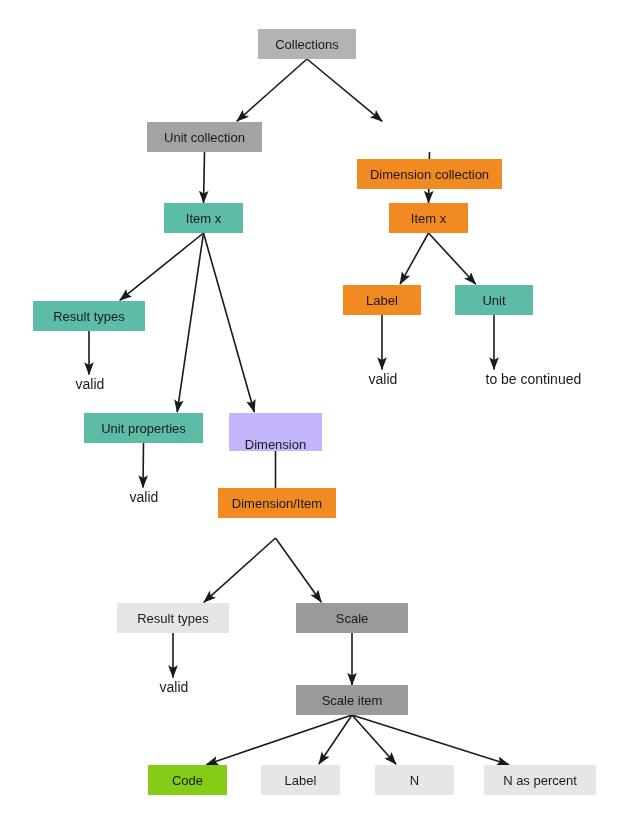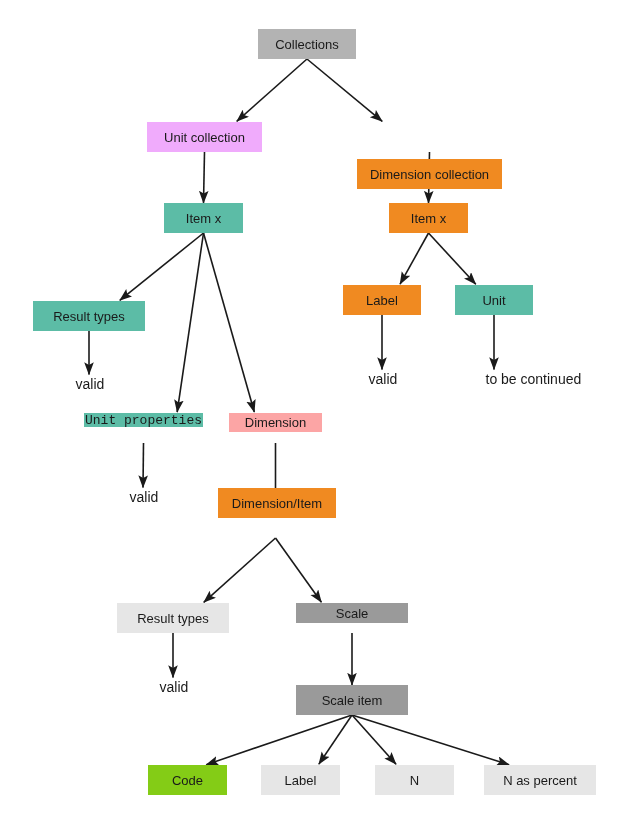--- a/index.html
+++ b/index.html
@@ -79,54 +79,54 @@
         <line x1="352" y1="715" x2="206.22154936293833" y2="764.6774410076885" stroke="#1a1a1a" stroke-width="1.6" marker-end="url(#arrowhead)"></line>
         <line x1="352" y1="715" x2="318.834188050543" y2="764.1709591541245" stroke="#1a1a1a" stroke-width="1.6" marker-end="url(#arrowhead)"></line>
         <line x1="352" y1="715" x2="396.0583031857336" y2="764.2546709734305" stroke="#1a1a1a" stroke-width="1.6" marker-end="url(#arrowhead)"></line>
         <line x1="352" y1="715" x2="509.04659990306817" y2="764.6982911085659" stroke="#1a1a1a" stroke-width="1.6" marker-end="url(#arrowhead)"></line>
       </g>
   </svg>
   <div id="node-layer">
       <div class="node" style="left: 258px; top: 29px; width: 98px; height: 30px; background: rgb(179, 179, 179);">
         <span>Collections</span>
       </div>
-      <div class="node" style="left: 147px; top: 122px; width: 115px; height: 30px; background: #f0abfc;">
+      <div class="node" style="left: 147px; top: 122px; width: 115px; height: 30px; background: #a3a3a3;">
         <span>Unit collection</span>
       </div>
       <div class="node" style="left: 357px; top: 122px; width: 145px; height: 30px; background: rgb(240, 138, 33); margin-top: 37px;">
         <span>Dimension collection</span>
       </div>
       <div class="node" style="left: 164px; top: 203px; width: 79px; height: 30px; background: rgb(92, 188, 166);">
         <span>Item x</span>
       </div>
       <div class="node" style="left: 389px; top: 203px; width: 79px; height: 30px; background: rgb(240, 138, 33);">
         <span>Item x</span>
       </div>
       <div class="node" style="left: 33px; top: 301px; width: 112px; height: 30px; background: rgb(92, 188, 166);">
         <span>Result types</span>
       </div>
       <div class="node" style="left: 343px; top: 285px; width: 78px; height: 30px; background: rgb(240, 138, 33);">
         <span>Label</span>
       </div>
       <div class="node" style="left: 455px; top: 285px; width: 78px; height: 30px; background: rgb(92, 188, 166); align-items: center;">
         <span>Unit</span>
       </div>
-      <div class="node" style="left: 84px; top: 413px; width: 119px; height: 14px; background: rgb(92, 188, 166); font-family: Liberation Mono, monospace;">
+      <div class="node" style="left: 84px; top: 413px; width: 119px; height: 30px; background: rgb(92, 188, 166);">
         <span>Unit properties</span>
       </div>
-      <div class="node" style="left: 229px; top: 413px; width: 93px; height: 19px; background: #fca5a5;">
+      <div class="node" style="left: 229px; top: 413px; width: 93px; height: 38px; background: #c4b5fd; align-items: flex-end;">
         <span>Dimension</span>
       </div>
       <div class="node" style="left: 218px; top: 488px; width: 118px; height: 30px; background: rgb(240, 138, 33);">
         <span>Dimension/Item</span>
       </div>
       <div class="node" style="left: 117px; top: 603px; width: 112px; height: 30px; background: rgb(230, 230, 230);">
         <span>Result types</span>
       </div>
-      <div class="node" style="left: 296px; top: 603px; width: 112px; height: 20px; background: rgb(154, 154, 154);">
+      <div class="node" style="left: 296px; top: 603px; width: 112px; height: 30px; background: rgb(154, 154, 154);">
         <span>Scale</span>
       </div>
       <div class="node" style="left: 296px; top: 685px; width: 112px; height: 30px; background: rgb(154, 154, 154);">
         <span>Scale item</span>
       </div>
       <div class="node" style="left: 148px; top: 765px; width: 79px; height: 30px; background: #84cc16;">
         <span>Code</span>
       </div>
       <div class="node" style="left: 261px; top: 765px; width: 79px; height: 30px; background: rgb(230, 230, 230);">
         <span>Label</span>

